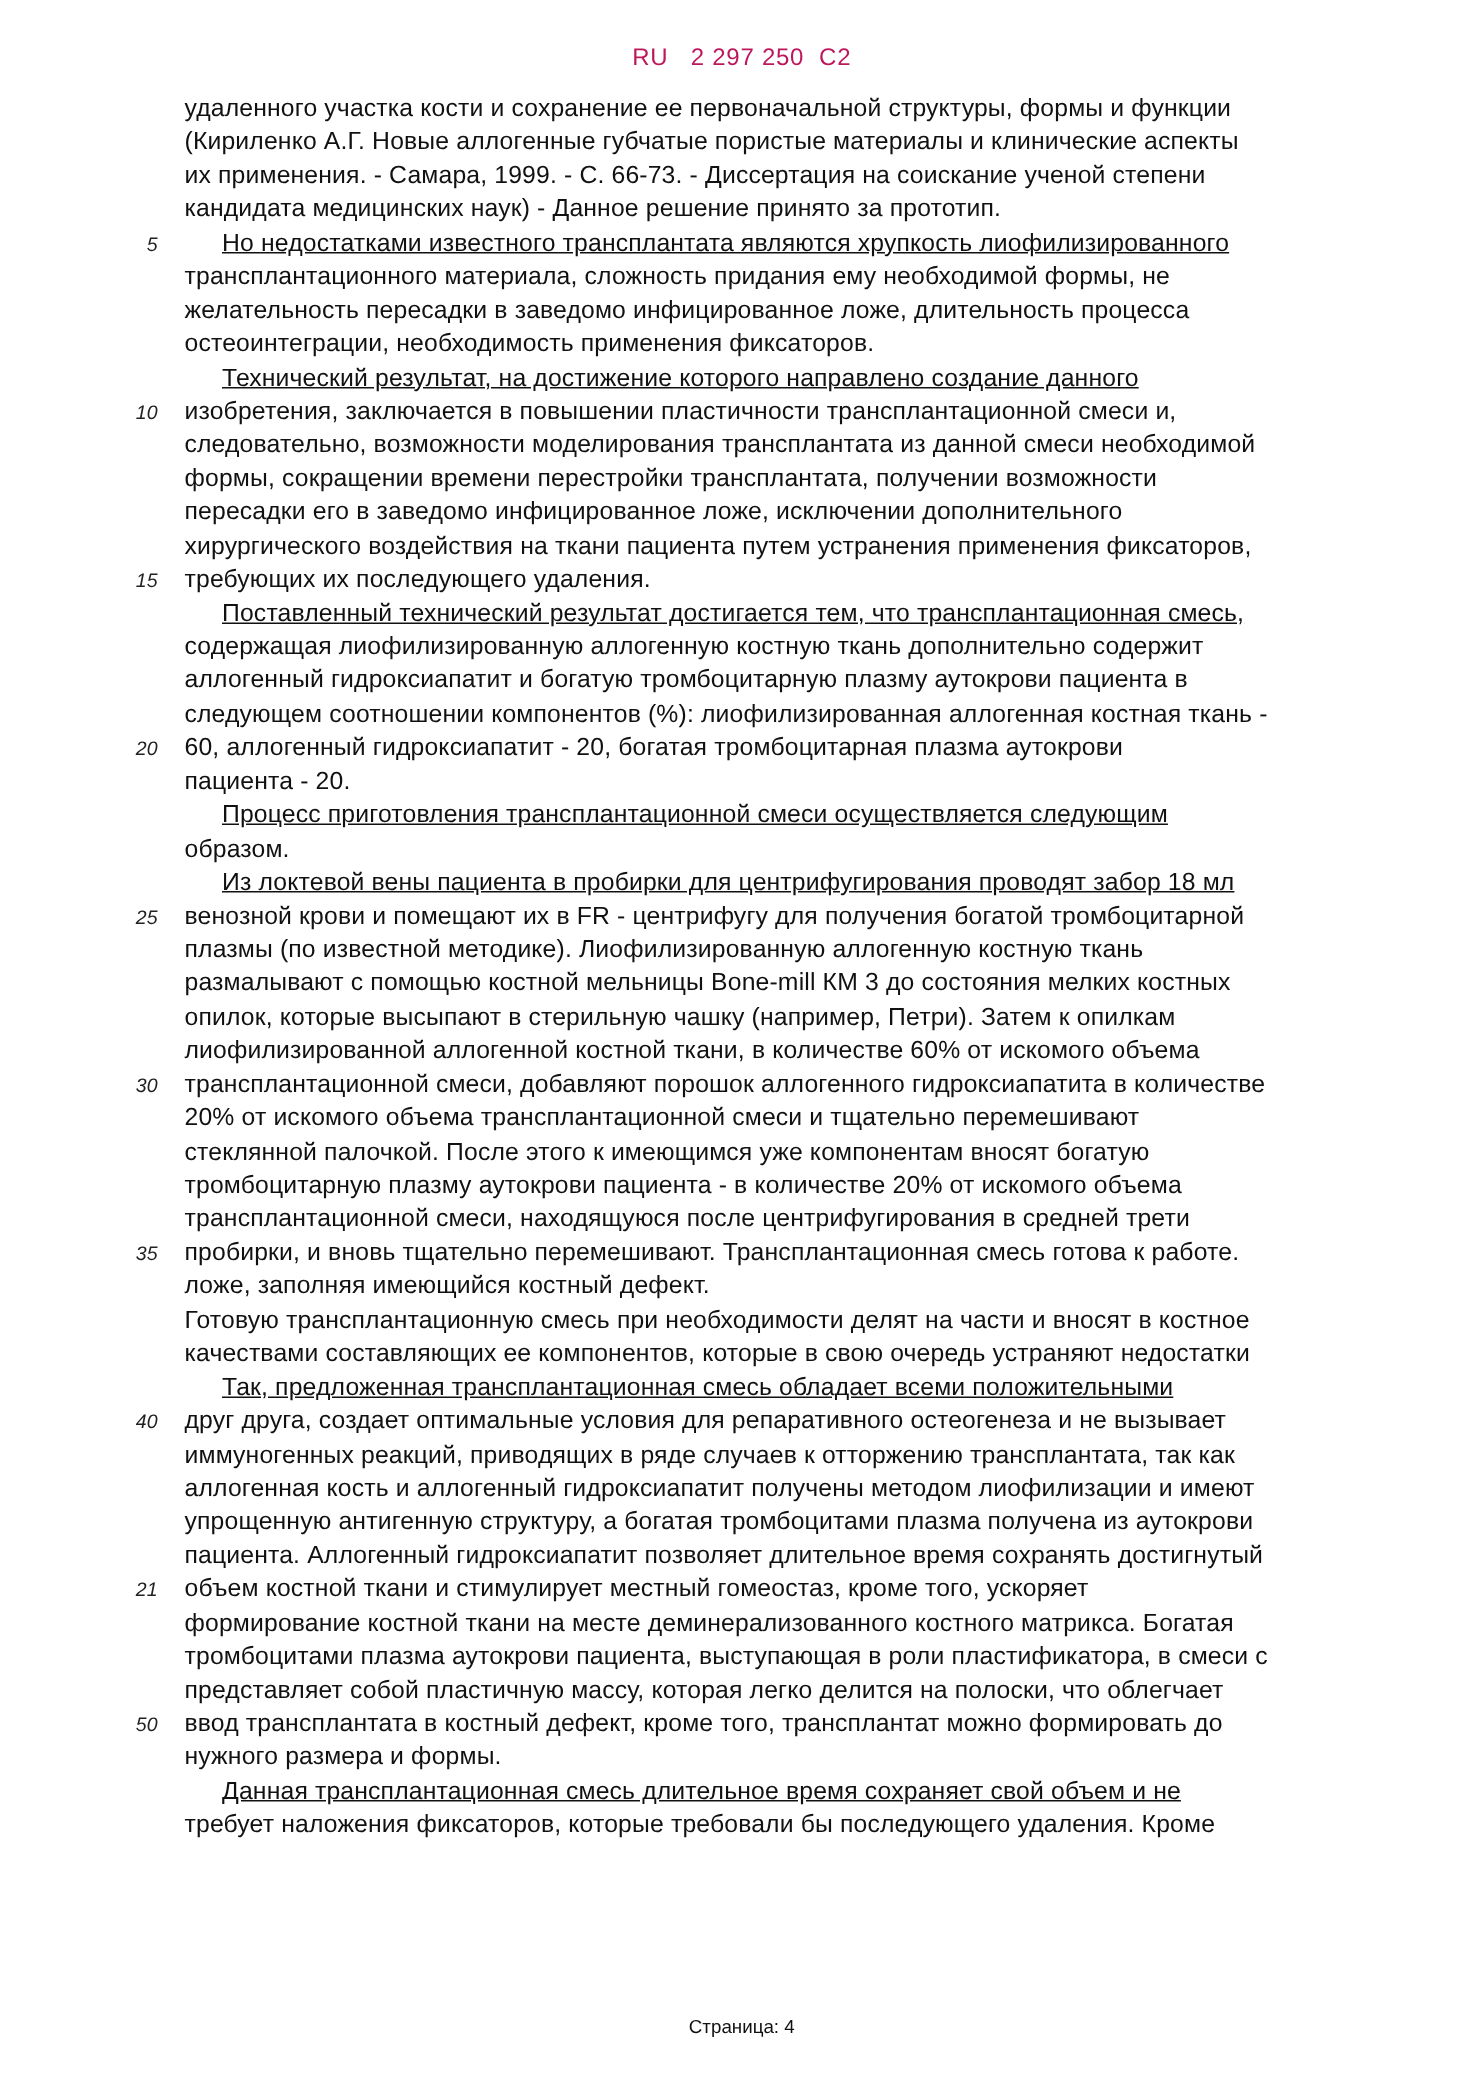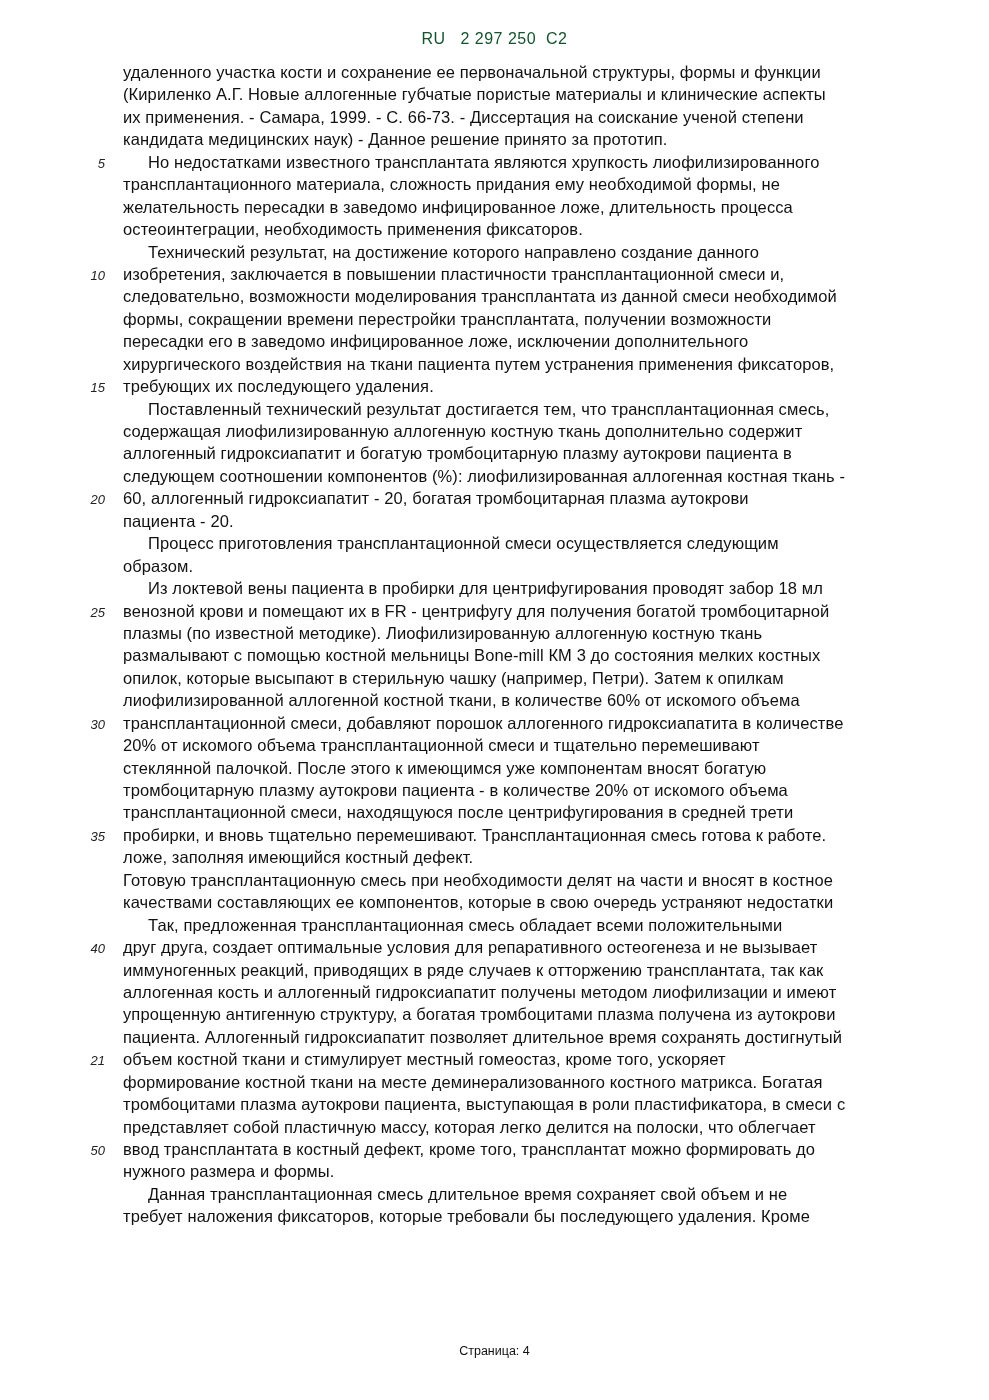--- a/index.html
+++ b/index.html
@@ -15,21 +15,21 @@
   }
   .doc-header {
     position: absolute;
     top: 30px;
     left: 0;
     width: 100%;
     text-align: center;
     font-size: 16px;
     letter-spacing: 0.5px;
     white-space: pre;
-    color: #14532d;
+    color: #be185d;
   }
   .doc-body {
     position: absolute;
     top: 61px;
     left: 88px;
     width: 850px;
   }
   .line {
     display: flex;
     align-items: baseline;
@@ -46,21 +46,21 @@
     color: #222222;
     margin-right: 18px;
   }
   .txt {
     flex: 1 1 auto;
     font-size: 16.5px;
     letter-spacing: 0.1px;
     white-space: nowrap;
     color: #111111;
   }
-  .line.indent .txt { padding-left: 25px; }
+  .line.indent .txt { padding-left: 25px; text-decoration: underline; }
   .doc-footer {
     position: absolute;
     top: 1344px;
     left: 0;
     width: 100%;
     text-align: center;
     font-size: 12.5px;
     color: #111111;
   }
 </style>

